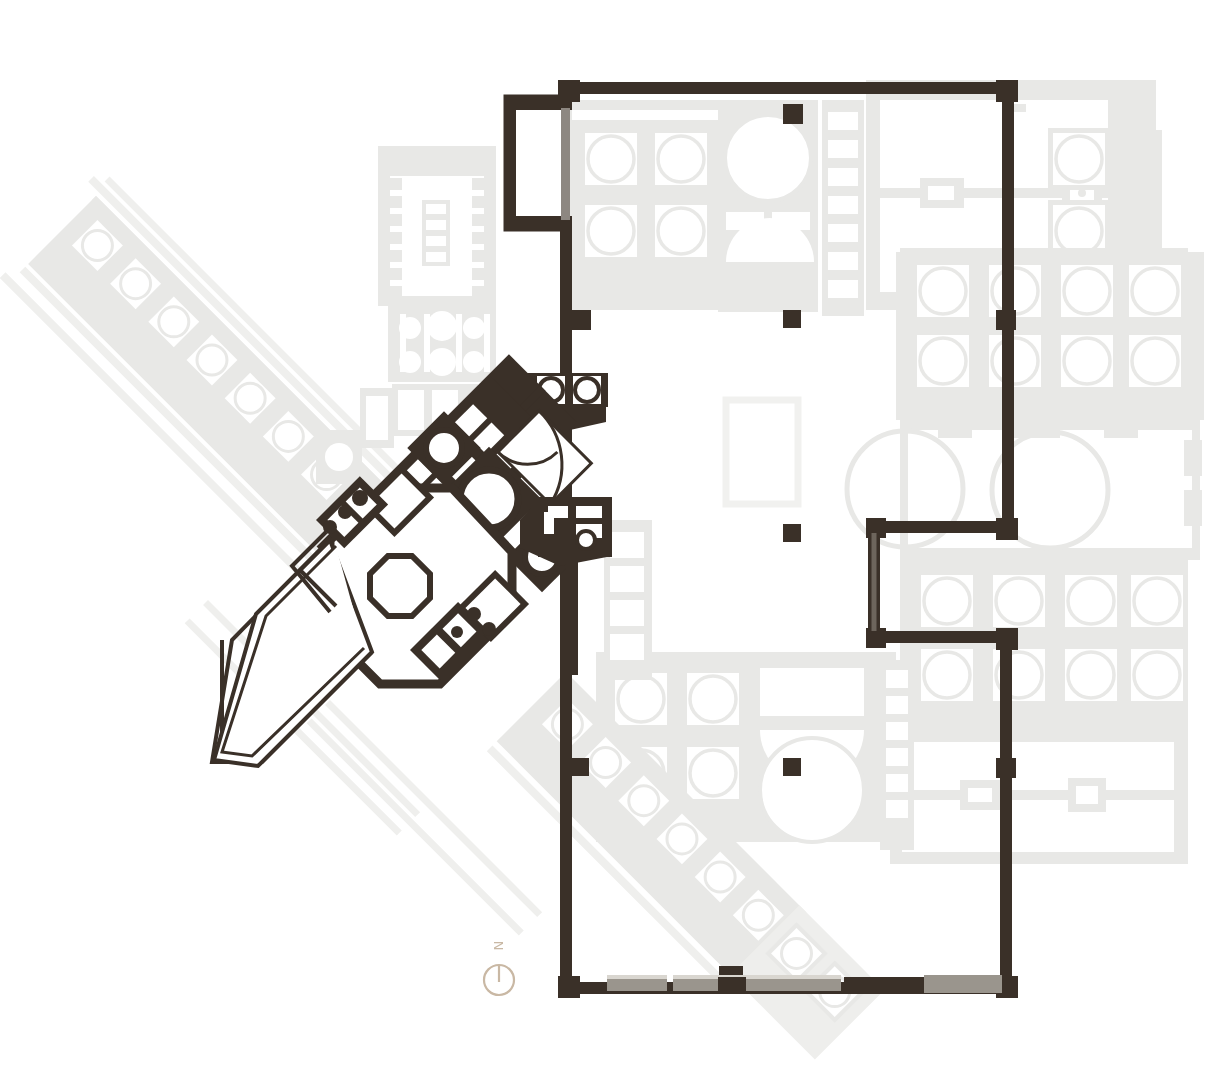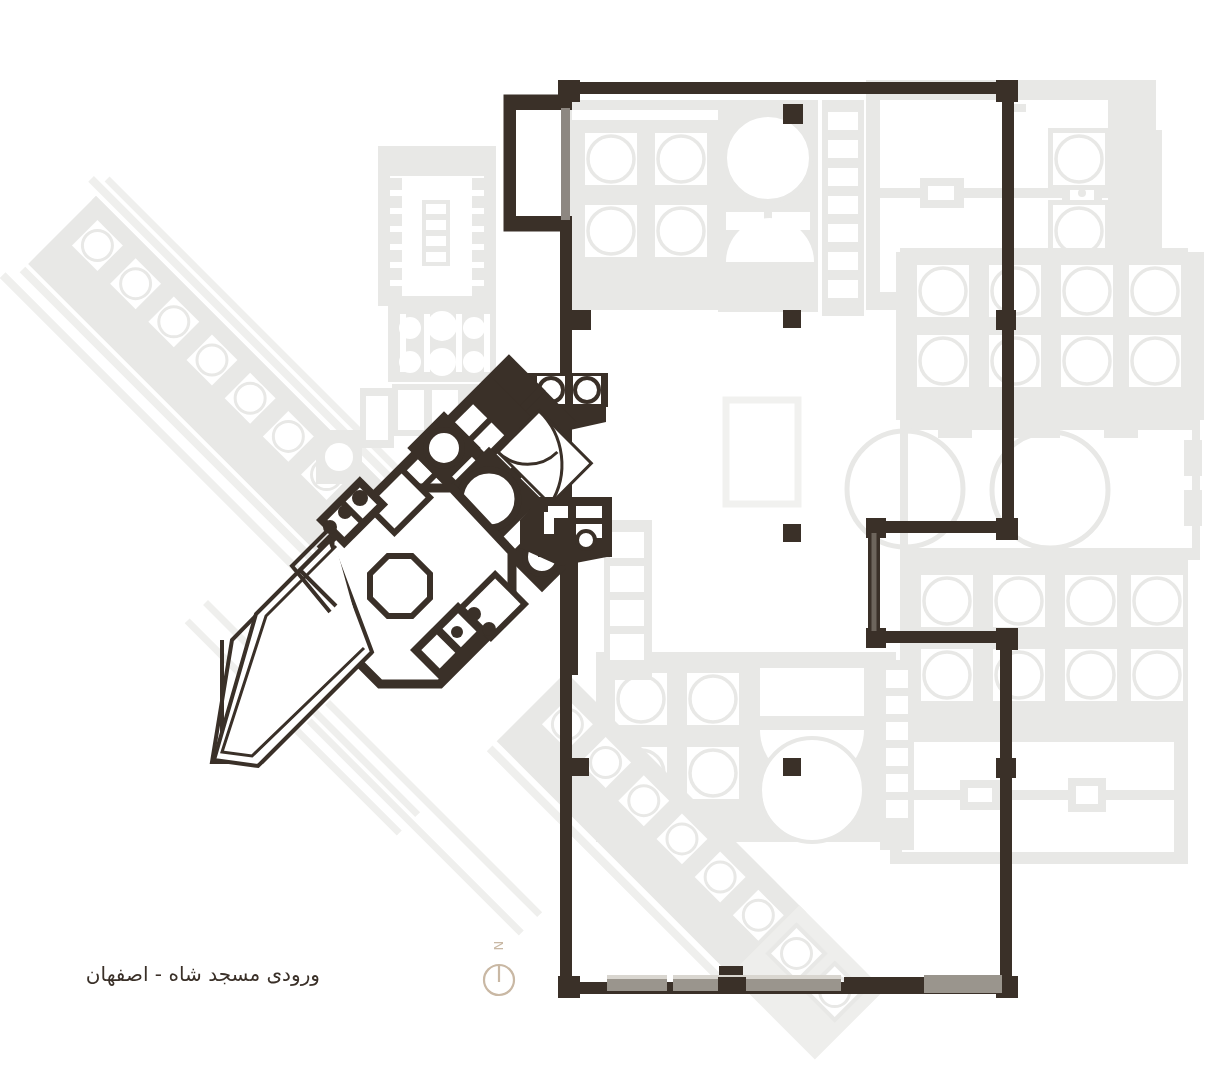--- a/index.html
+++ b/index.html
@@ -575,15 +575,14 @@
 
     </g>
   </svg>
 
   <svg style="position:absolute;left:478px;top:952px;width:42px;height:48px" viewBox="0 0 42 48">
     <circle cx="21" cy="28" r="15" fill="none" stroke="#c9b8a4" stroke-width="2.2"></circle>
     <line x1="21" y1="13" x2="21" y2="30" stroke="#c9b8a4" stroke-width="2.2"></line>
   </svg>
   <div id="north-label">N</div>
 
-  <div id="caption">ورودی مسجد شاه - اصفهان</div>
 
 </div>
 
 </body></html>

